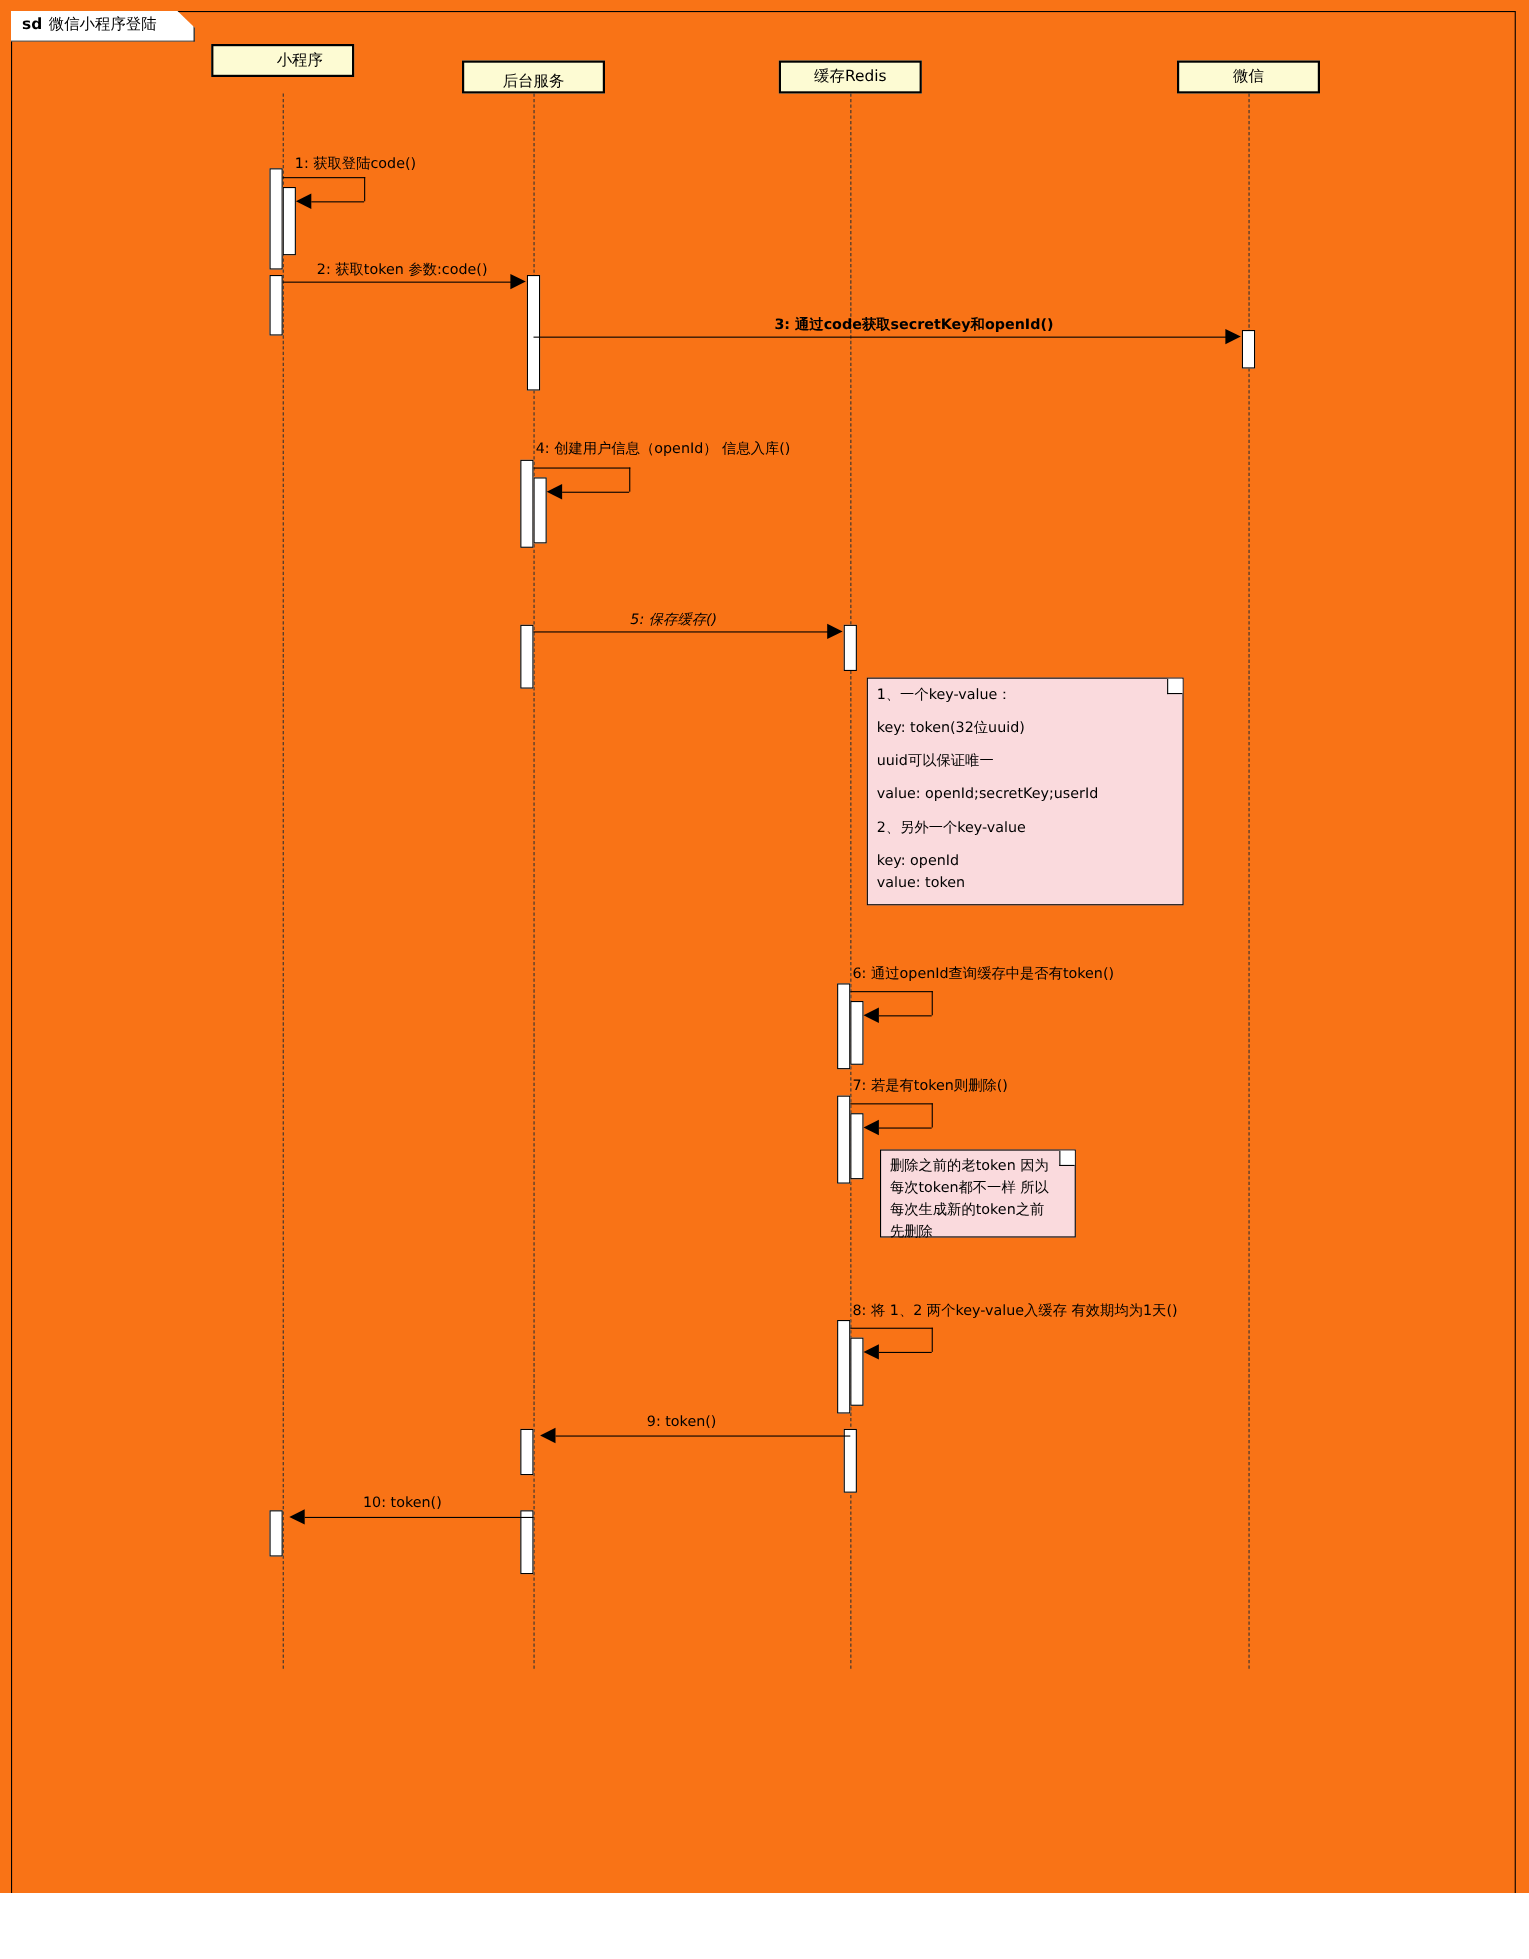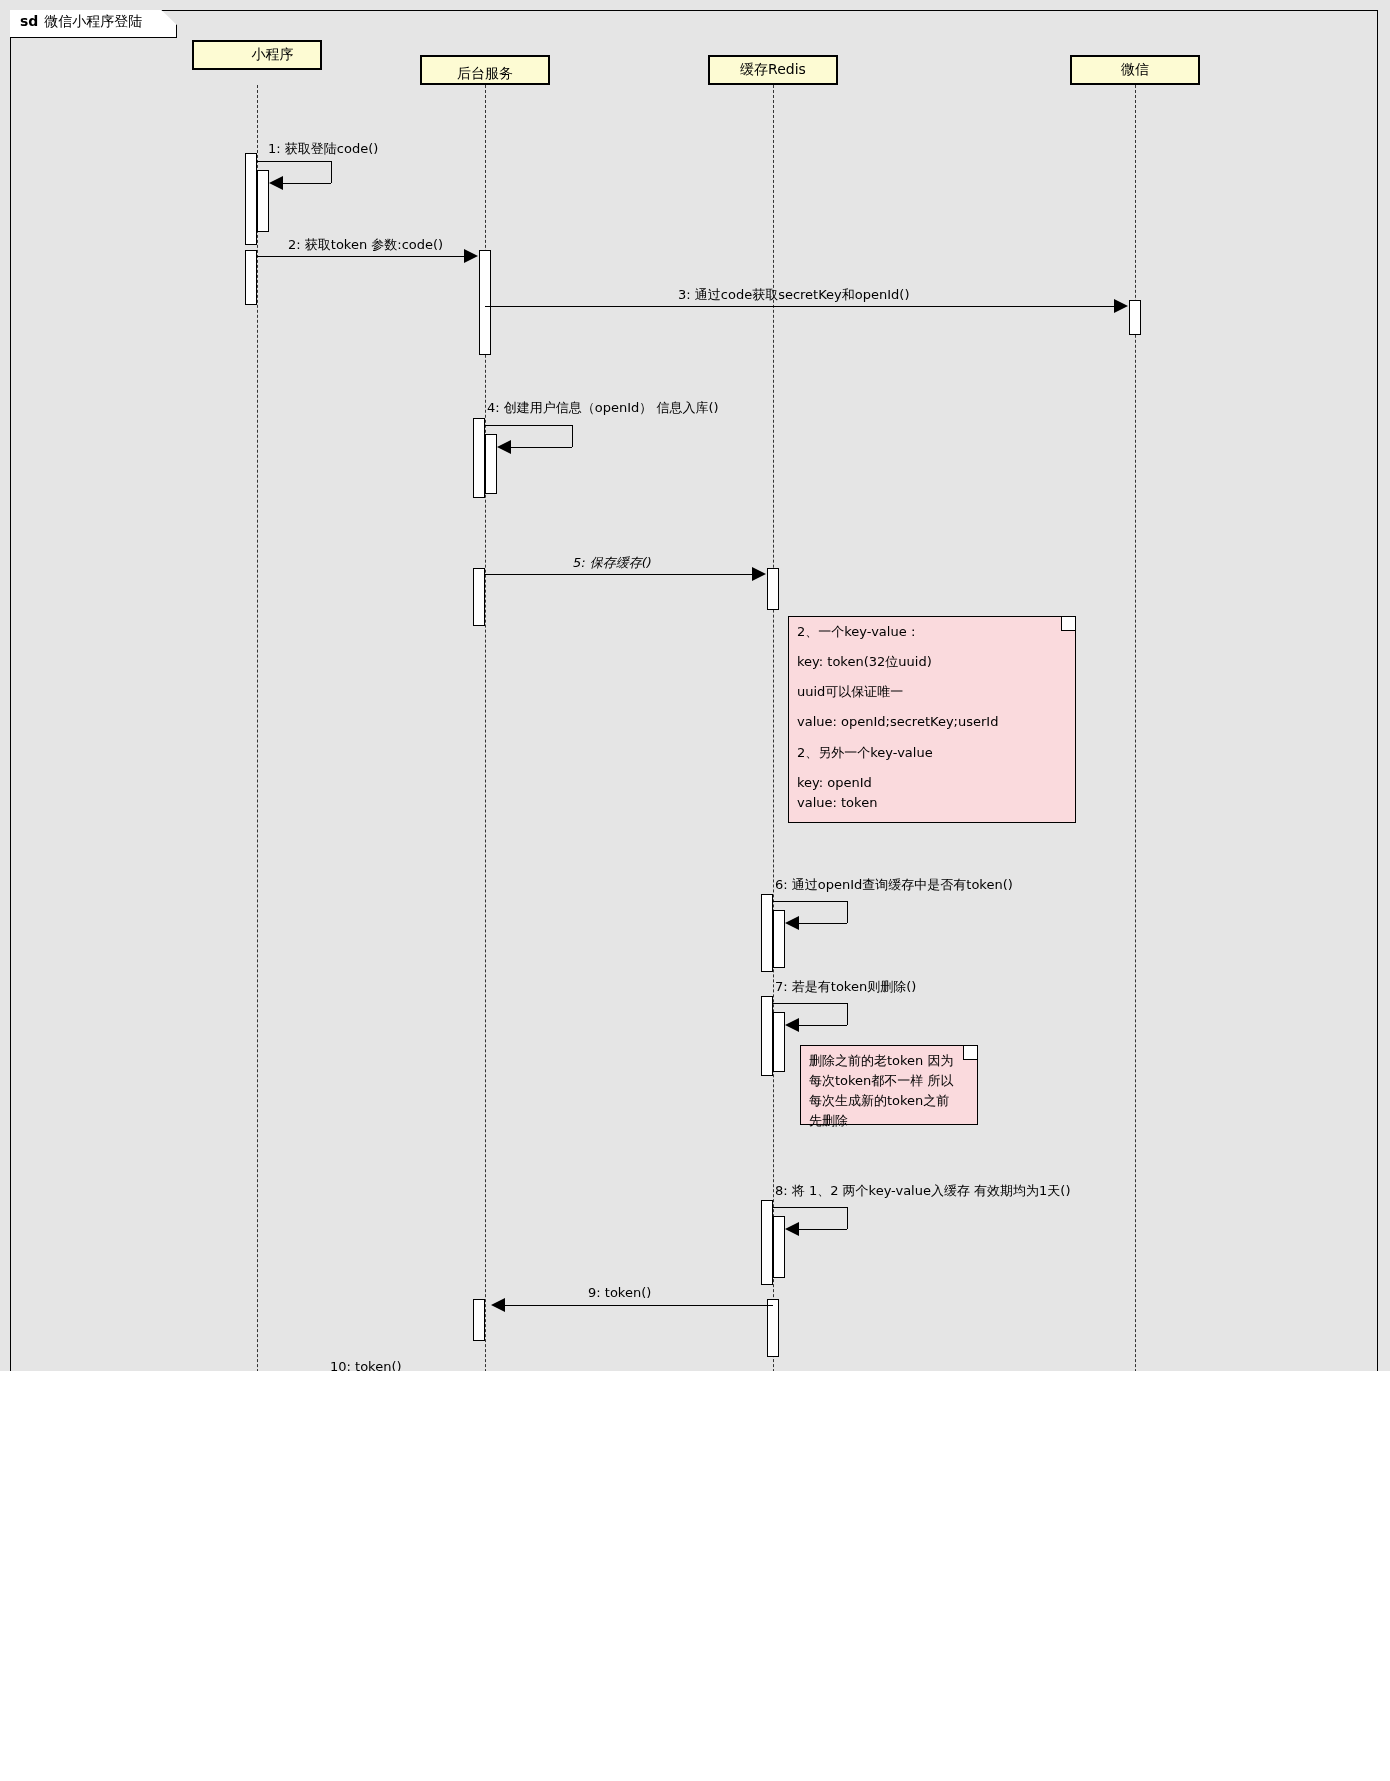--- a/index.html
+++ b/index.html
@@ -1,17 +1,17 @@
 <!DOCTYPE html>
 <html><head>
 <meta charset="utf-8">
 <style>
   html,body{margin:0;padding:0;background:#fff;}
   body{font-family:"DejaVu Sans","Liberation Sans",sans-serif;}
-  #page{position:relative;width:1390px;height:1371px;background:#e5e5e5;overflow:hidden;}
+  #page{position:relative;width:1390px;height:1721px;background:#f97316;overflow:hidden;}
   #frame{position:absolute;left:10px;top:10px;width:1368px;height:1759px;border:1px solid #000;box-sizing:border-box;}
   #frame-label{
     position:absolute;left:10px;top:10px;height:28px;
     padding:3px 34px 3px 10px;border:1px solid #000;border-top:none;border-left:none;
     box-sizing:border-box;background:#fff;font-size:14px;color:#000;white-space:nowrap;
     clip-path:polygon(0 0,calc(100% - 16px) 0,100% 55%,100% 100%,0 100%);
   }
   #frame-label .sd{font-weight:bold;margin-right:6px;}
   .lifeline-head{
     position:absolute;background:#fdfbd3;border:2px solid #000;box-sizing:border-box;
@@ -84,41 +84,41 @@
   <div class="arrow-left" style="left:269px;top:176px;"></div>
 
 
   <div class="activation" style="left:245px;top:250px;height:55px;"></div>
   <div class="activation" style="left:479px;top:250px;height:105px;"></div>
   <div class="msg-label" style="left:288px;top:236px;">2: 获取token 参数:code()</div>
   <div class="msg-line" style="left:257px;top:256px;width:208px;"></div>
   <div class="arrow-right" style="left:464px;top:249px;"></div>
 
   <div class="activation" style="left:1129px;top:300px;height:35px;"></div>
-  <div class="msg-label" style="left:678px;top:286px;">3: 通过code获取secretKey和openId()</div>
+  <div class="msg-label" style="left:704px;top:286px;font-weight:bold;">3: 通过code获取secretKey和openId()</div>
   <div class="msg-line" style="left:485px;top:306px;width:630px;"></div>
   <div class="arrow-right" style="left:1114px;top:299px;"></div>
 
   <div class="activation" style="left:473px;top:418px;height:80px;"></div>
   <div class="activation" style="left:485px;top:434px;height:60px;"></div>
   <div class="msg-label" style="left:487px;top:399px;">4: 创建用户信息（openId） 信息入库()</div>
   <div class="msg-line" style="left:485px;top:425px;width:88px;"></div>
   <div class="msg-vline" style="left:572px;top:425px;height:22px;"></div>
   <div class="msg-line" style="left:511px;top:447px;width:61px;"></div>
   <div class="arrow-left" style="left:497px;top:440px;"></div>
 
 
   <div class="activation" style="left:473px;top:568px;height:58px;"></div>
   <div class="activation" style="left:767px;top:568px;height:42px;"></div>
   <div class="msg-label" style="left:573px;top:554px;font-style:italic;">5: 保存缓存()</div>
   <div class="msg-line" style="left:485px;top:574px;width:268px;"></div>
   <div class="arrow-right" style="left:752px;top:567px;"></div>
 
   <div class="note spaced" style="left:788px;top:616px;width:288px;height:207px;">
-    <span class="ln">2、一个key-value：</span>
+    <span class="ln">1、一个key-value：</span>
     <span class="ln">key: token(32位uuid)</span>
     <span class="ln">uuid可以保证唯一</span>
     <span class="ln">value: openId;secretKey;userId</span>
     <span class="ln">2、另外一个key-value</span>
     <span class="ln" style="margin-bottom:0;">key: openId</span>
     <span class="ln">value: token</span>
   </div>
 
   <div class="activation" style="left:761px;top:894px;height:78px;"></div>
   <div class="activation" style="left:773px;top:910px;height:58px;"></div>

